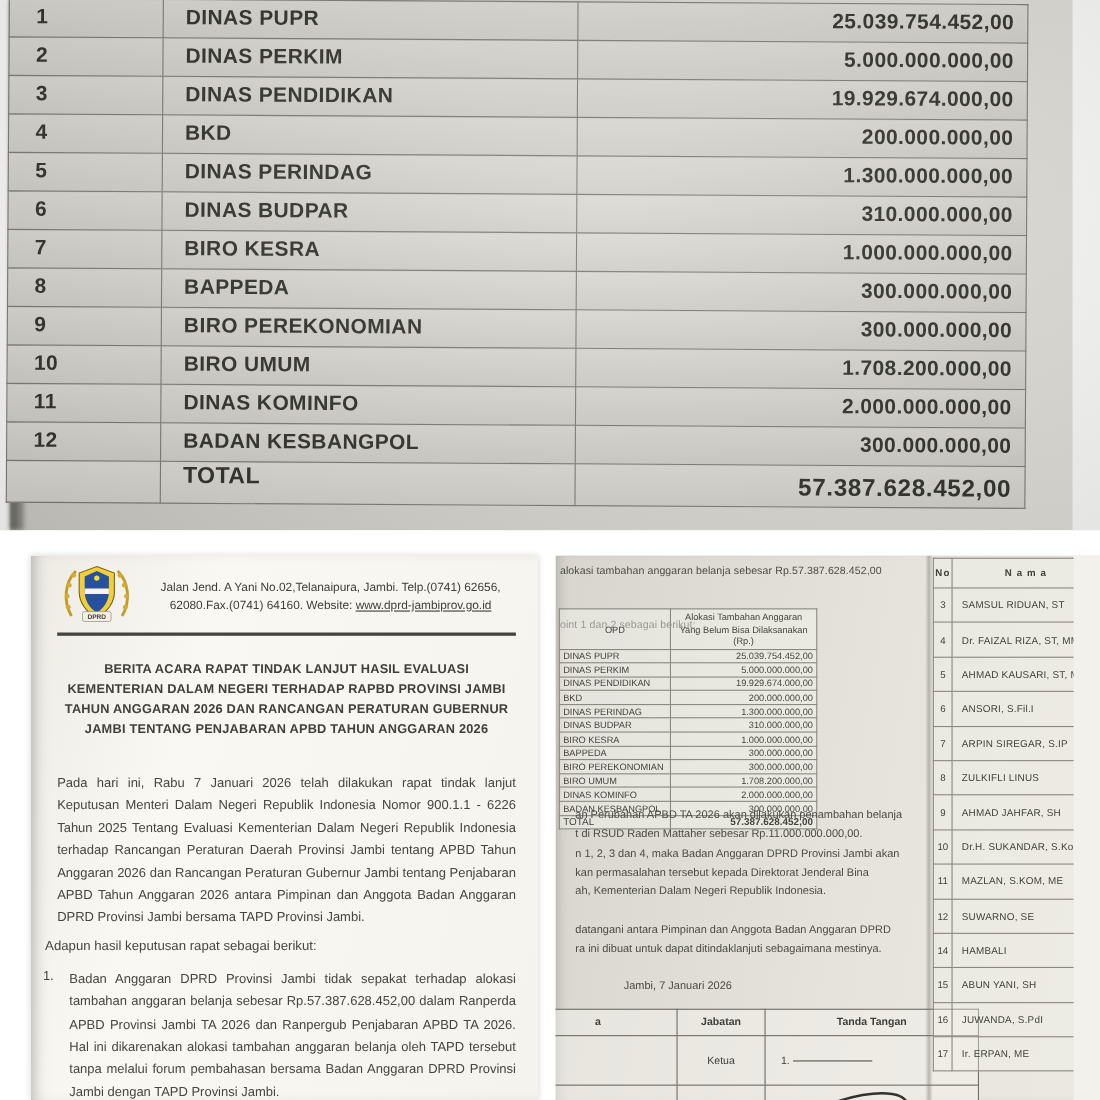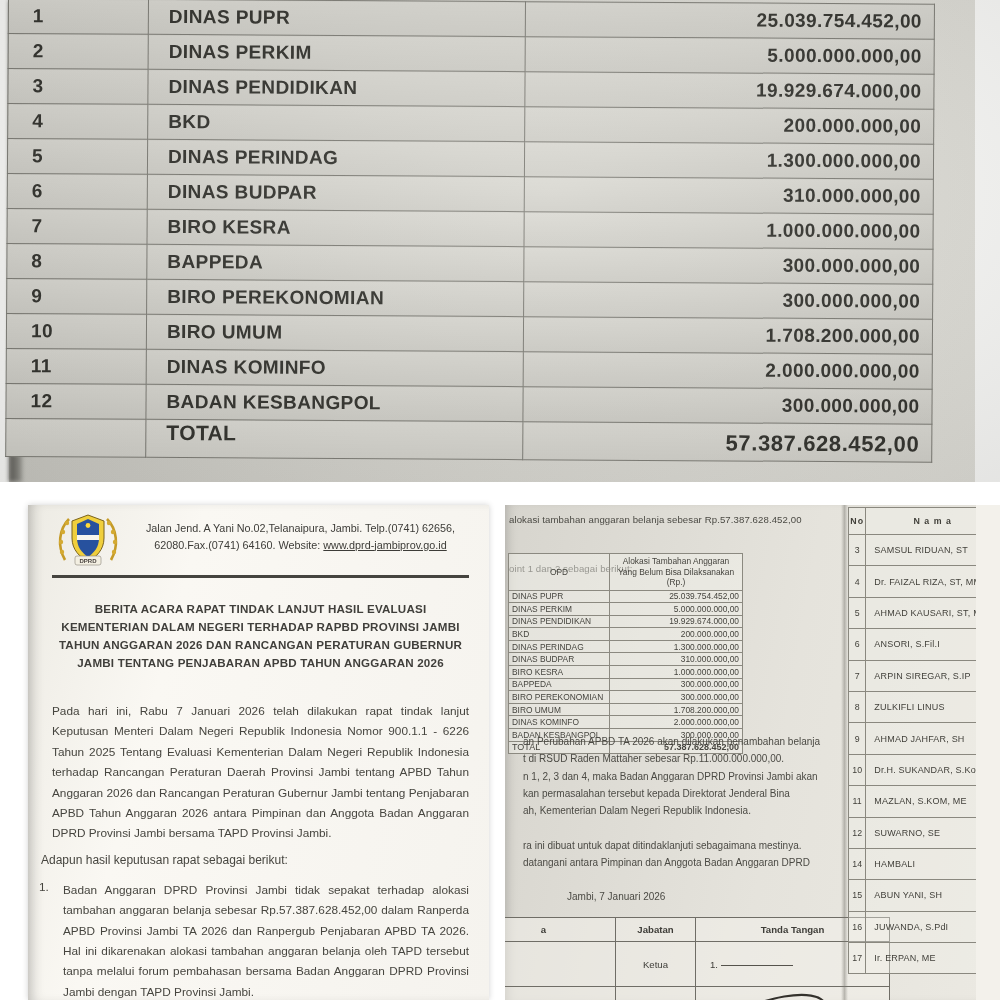--- a/index.html
+++ b/index.html
@@ -27,21 +27,21 @@
   tr.t-total td{background:linear-gradient(#deddd6,#d5d4cd);}
   tr.t-total .c-opd{font-size:21px;vertical-align:bottom;padding-bottom:12px;}
   tr.t-total .c-amt{font-size:22px;vertical-align:top;padding-top:7px;letter-spacing:0.6px;}
 
   
   .page-left{position:absolute;left:28px;top:505px;width:461px;height:495px;overflow:hidden;
     background:linear-gradient(105deg,#edebe4,#faf8f3 30%,#f5f3ee);
     box-shadow:0 0 6px rgba(0,0,0,0.18), inset 10px 0 14px -8px rgba(0,0,0,0.28);
     color:#46453f;}
   .pl-inner{padding:7px 20px 0 24px;}
-  .pl-head{display:flex;align-items:flex-start;gap:8px;border-bottom:3px solid #45443f;padding-bottom:9px;}
+  .pl-head{display:flex;align-items:center;gap:8px;border-bottom:3px solid #45443f;padding-bottom:9px;}
   .pl-addr{flex:1;text-align:center;font-size:10.8px;line-height:1.55;color:#3d3c38;margin-top:8px;}
   .pl-addr .web{text-decoration:underline;}
   .pl-title{margin:22px 2px 0;text-align:center;font-weight:bold;font-size:11.6px;line-height:1.55;
     color:#403f3b;letter-spacing:0.2px;}
   .pl-par{margin-top:29px;font-size:11.8px;line-height:1.73;text-align:justify;}
   .pl-adapun{margin-top:9px;margin-left:-11px;font-size:12px;}
   .pl-item1{margin-top:13px;display:flex;gap:9px;}
   .pl-item1 .num{width:15px;margin-left:-13px;font-size:11.8px;}
   .pl-item1 .txt{flex:1;font-size:11.8px;line-height:1.73;text-align:justify;}
 
@@ -305,23 +305,23 @@
 
       <div>n 1, 2, 3 dan 4, maka Badan Anggaran DPRD Provinsi Jambi akan</div>
 
       <div>kan permasalahan tersebut kepada Direktorat Jenderal Bina</div>
 
       <div>ah, Kementerian Dalam Negeri Republik Indonesia.</div>
 
   </div>
   <div class="br-body" style="top:332px;">
 
+      <div>datangani antara Pimpinan dan Anggota Badan Anggaran DPRD</div>
+
       <div>ra ini dibuat untuk dapat ditindaklanjuti sebagaimana mestinya.</div>
-
-      <div>datangani antara Pimpinan dan Anggota Badan Anggaran DPRD</div>
 
   </div>
 
   <div class="br-date">Jambi, 7 Januari 2026</div>
 
   <table class="sig">
     <tbody>
       <tr class="sig-h">
         <th class="s-nama">a</th>
         <th class="s-jab">Jabatan</th>

